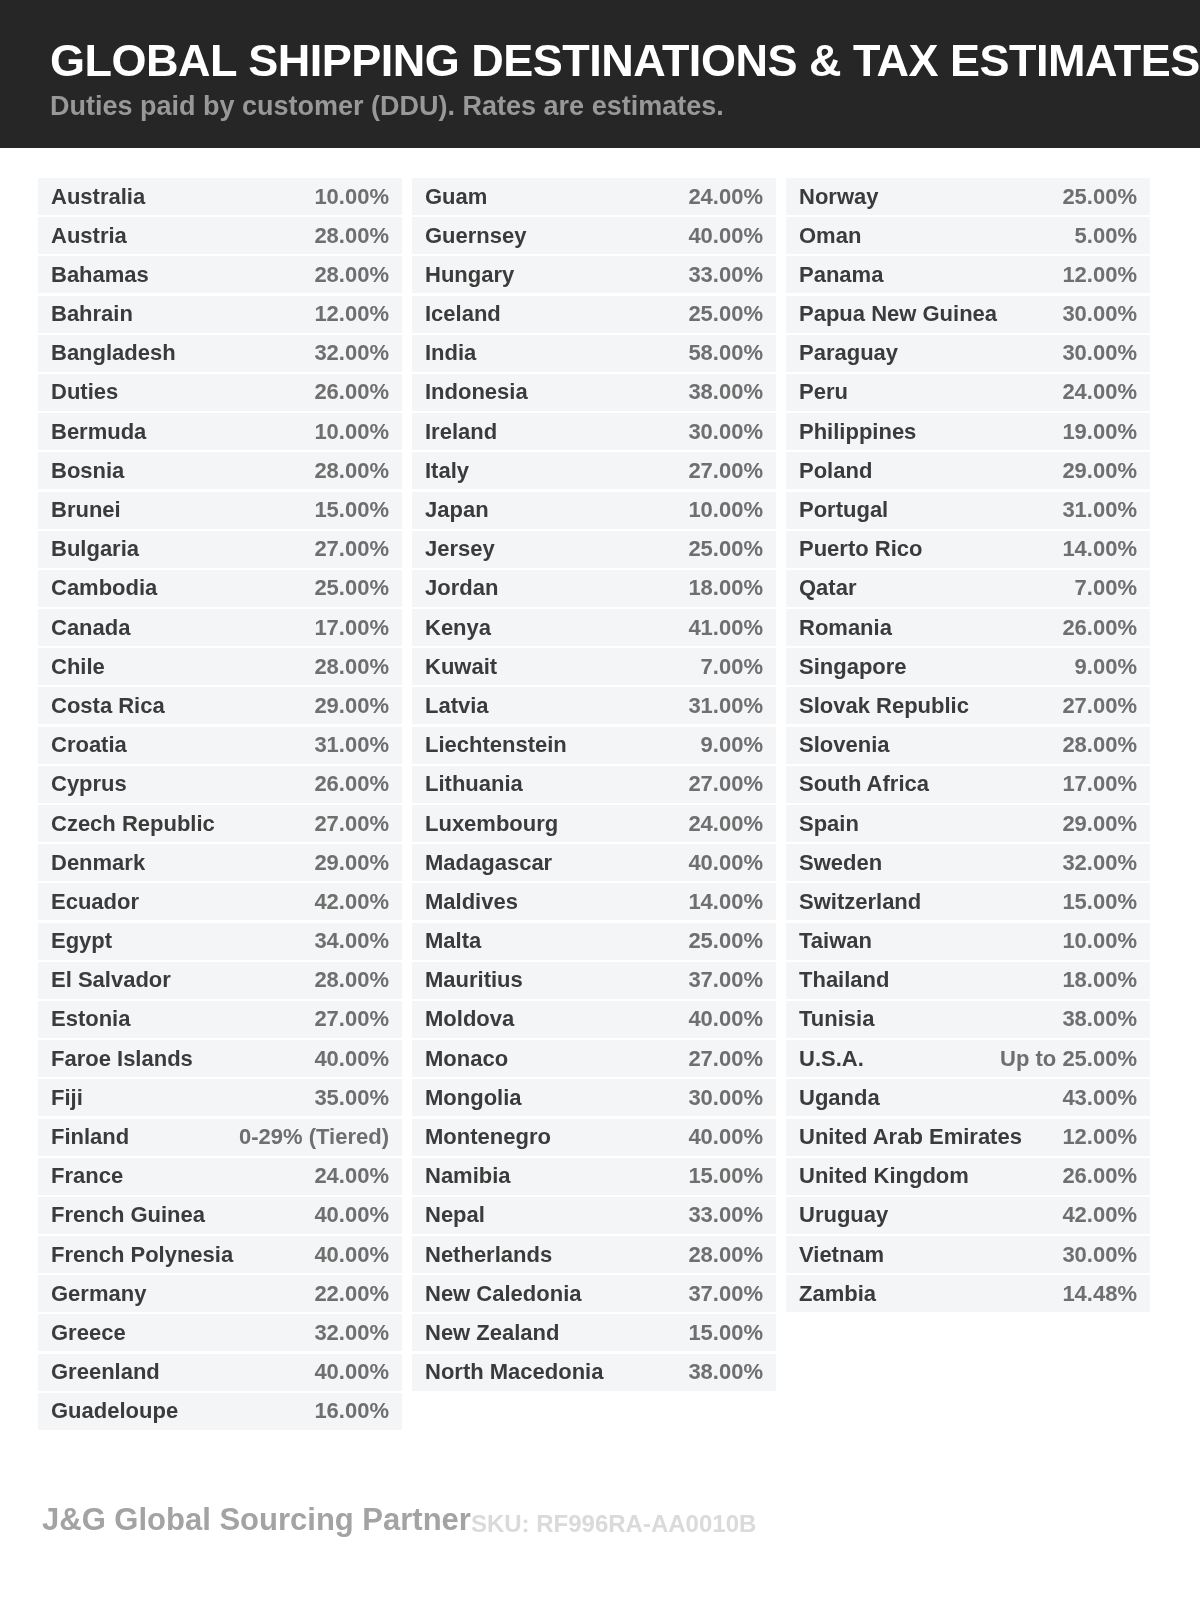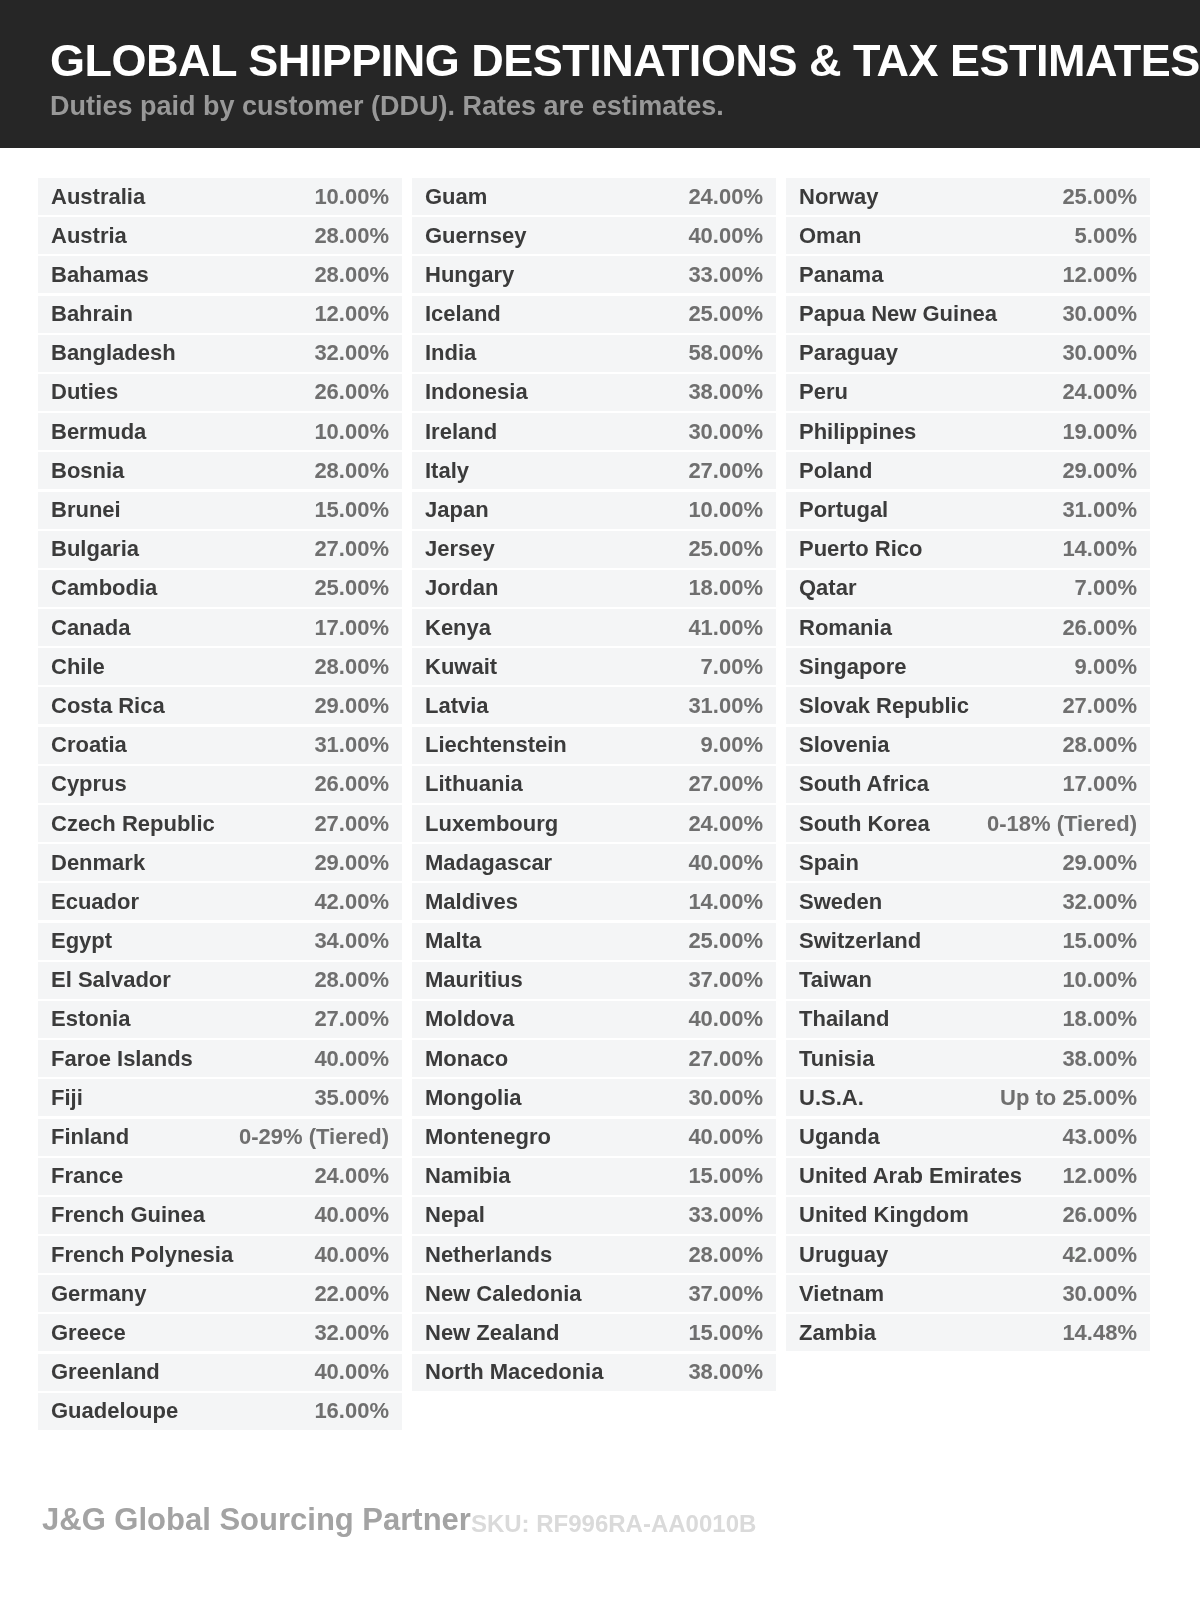--- a/index.html
+++ b/index.html
@@ -414,24 +414,20 @@
         </div>
         <div class="row">
           <span class="country">Slovenia</span>
           <span class="rate">28.00%</span>
         </div>
         <div class="row">
           <span class="country">South Africa</span>
           <span class="rate">17.00%</span>
         </div>
         <div class="row">
-          <span class="country">South Korea</span>
-          <span class="rate">0-18% (Tiered)</span>
-        </div>
-        <div class="row">
           <span class="country">Spain</span>
           <span class="rate">29.00%</span>
         </div>
         <div class="row">
           <span class="country">Sweden</span>
           <span class="rate">32.00%</span>
         </div>
         <div class="row">
           <span class="country">Switzerland</span>
           <span class="rate">15.00%</span>

